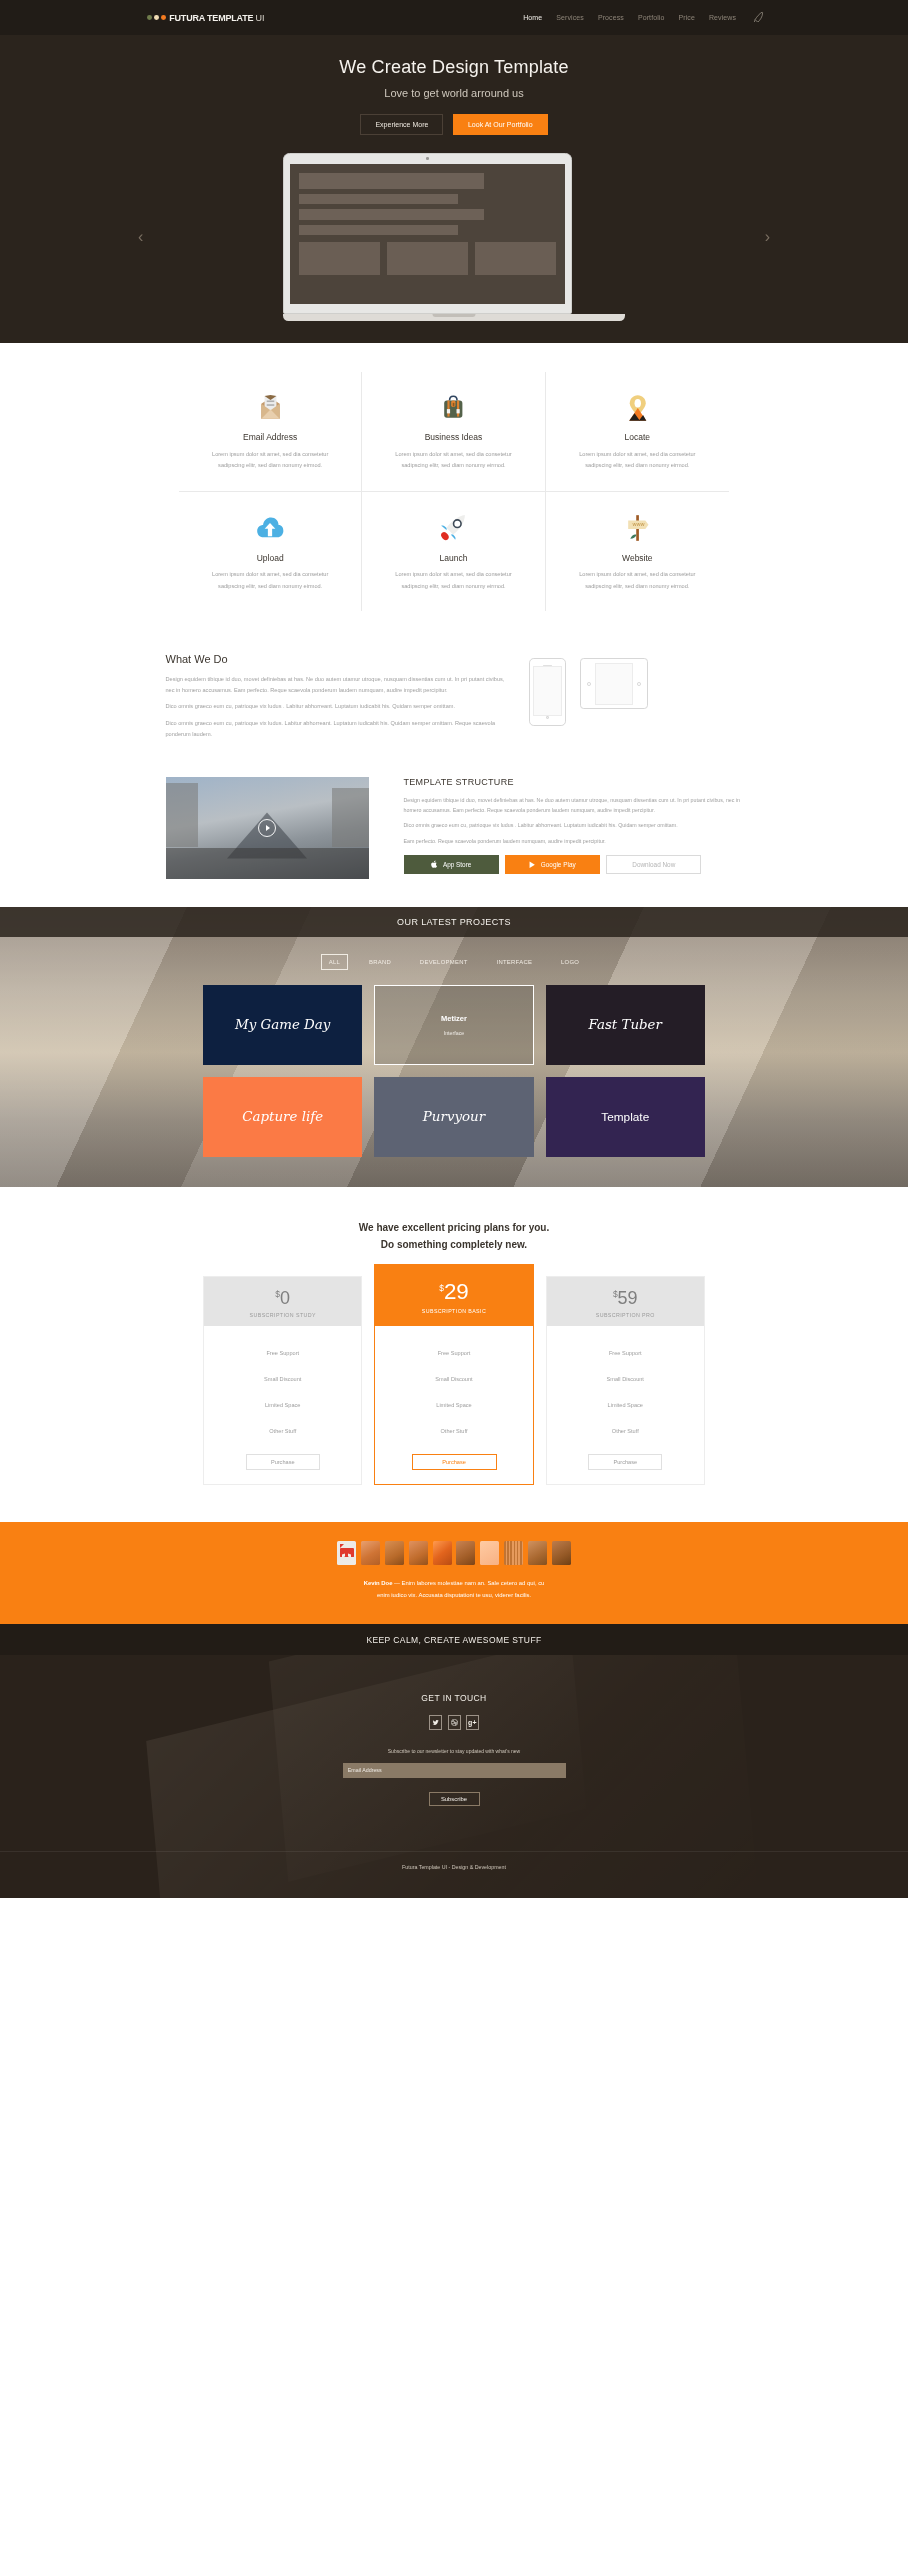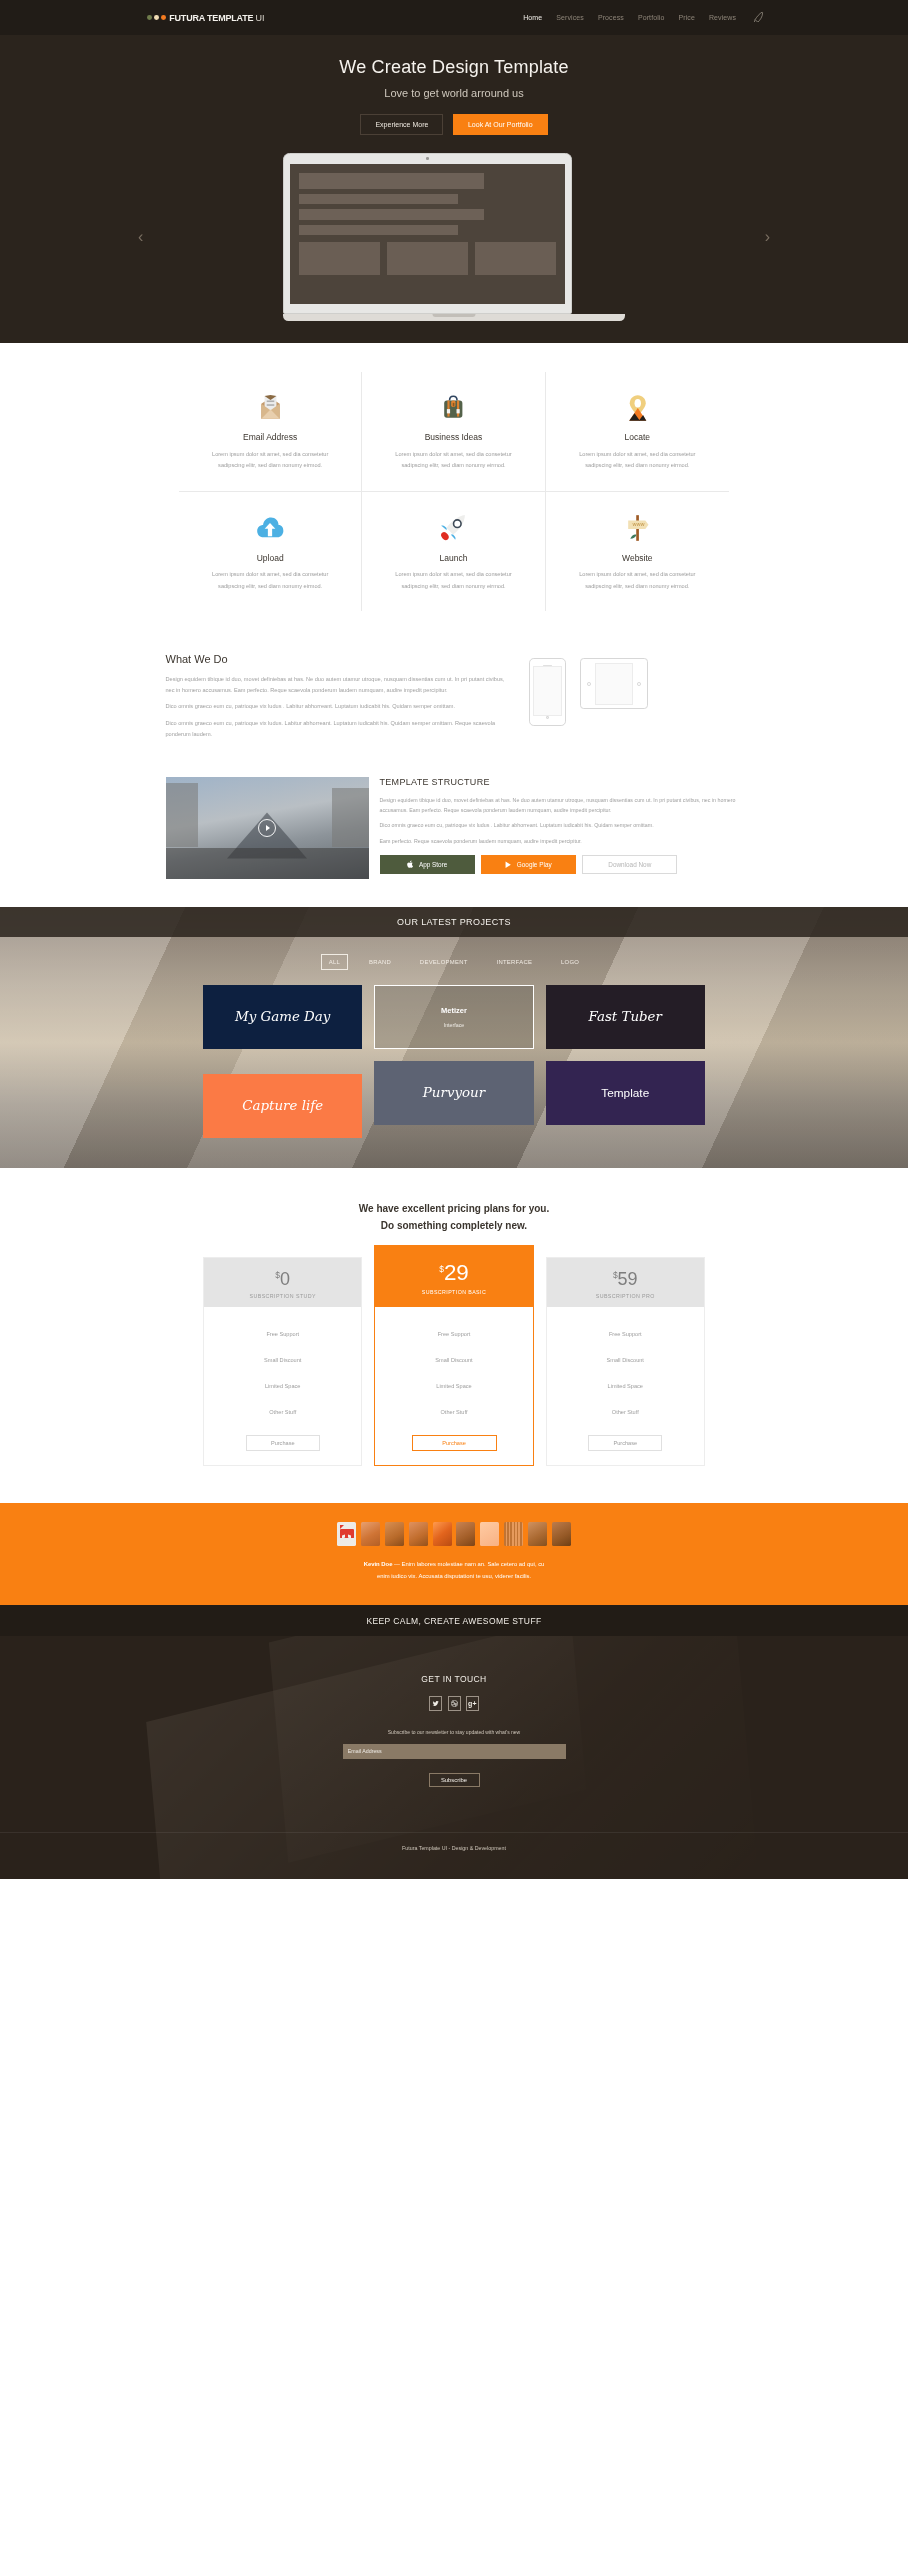--- a/index.html
+++ b/index.html
@@ -121,21 +121,21 @@
   .phone-screen { width: 100%; height: 50px; background: #fafafa; border: 0.5px solid #ececec; }
   .phone-dot { width: 3.7px; height: 3.7px; border-radius: 50%; border: 0.5px solid #d7d7d7; }
   .phone-speaker { width: 9.6px; height: 1.1px; background: #e0e0e0; border-radius: 1.1px; }
   .tablet {
     width: 68px; height: 51px; border: 0.5px solid #d7d7d7; border-radius: 3.7px;
     background: #fff; padding: 3.2px 6.4px; display: flex; align-items: center; gap: 3.7px;
   }
   .tablet-screen { flex: 1; height: 100%; background: #fafafa; border: 0.5px solid #ececec; }
 
   
-  .tmpl { width: 577px; margin: 0 auto; display: flex; gap: 11px; padding: 10.7px 0 28px; }
+  .tmpl { width: 577px; margin: 0 auto; display: flex; gap: 35px; padding: 10.7px 0 28px; }
   .tmpl-video {
     width: 203px; height: 102px; position: relative; overflow: hidden;
     background: linear-gradient(170deg, #9fb3c8 0%, #b9bfc4 38%, #8d949a 62%, #5d646b 100%);
   }
   .pyramid {
     position: absolute; left: 50%; top: 52%; transform: translate(-50%,-38%);
     width: 0; height: 0; border-left: 40px solid transparent;
     border-right: 40px solid transparent; border-bottom: 46px solid rgba(60,66,72,.55);
   }
   .plaza { position: absolute; left: 0; right: 0; bottom: 0; height: 31px; background: rgba(52,50,48,.48); }
@@ -180,31 +180,31 @@
     color: #f1ece4; font-size: 5.9px; letter-spacing: 0.3px; cursor: pointer;
     padding: 3.7px 6.4px; font-family: "Liberation Sans", sans-serif;
     background: transparent; border: 0.5px solid transparent;
   }
   .pf-filter.active { border: 0.5px solid #f1ece4; }
   .pf-grid {
     width: 502px; margin: 0 auto;
     display: grid; grid-template-columns: repeat(3, 1fr); gap: 11.8px;
   }
   .pf-tile {
-    height: 64px; display: flex; flex-direction: column;
+    height: 80px; display: flex; flex-direction: column;
     align-items: center; justify-content: center; cursor: pointer; position: relative;
   }
   .pf-tile .pf-name { color: #fff; }
   .script { font-family: "DejaVu Serif", serif; font-style: italic; font-size: 13.4px; font-weight: 400; }
   .pf-tile.t1 { background: #0d2040; }
   .pf-tile.t2 { background: rgba(70,64,58,.28); border: 1.1px solid #fff; }
   .pf-tile.t2 .pf-name { font-size: 7.5px; font-weight: 700; font-family: "Liberation Sans", sans-serif; }
   .pf-tile.t2 .pf-cat { font-size: 5.3px; color: #efece7; margin-top: 7px; font-weight: 300; }
   .pf-tile.t3 { background: #241d26; }
-  .pf-tile.t4 { background: #fb7a45; margin-top: 13px; }
+  .pf-tile.t4 { background: #fb7a45; }
   .pf-tile.t5 { background: #5d6373; }
   .pf-tile.t6 { background: #332451; }
   .pf-tile.t6 .pf-name { font-family: "Liberation Sans", sans-serif; font-size: 11.8px; font-weight: 300; font-style: normal; }
 
   
   .pricing { background: #fff; padding: 32px 0 37px; text-align: center; }
   .pricing h2 { font-size: 10px; font-weight: 700; color: #3b352e; line-height: 1.75; margin-bottom: 22.4px; }
   .price-grid { width: 502px; margin: 0 auto; display: flex; justify-content: center; align-items: flex-start; gap: 11.8px; }
   .price-card { width: 160px; background: #fff; border: 0.5px solid #ededed; }
   .price-card.featured { border: 0.5px solid #f98012; margin-top: -11.8px; }

